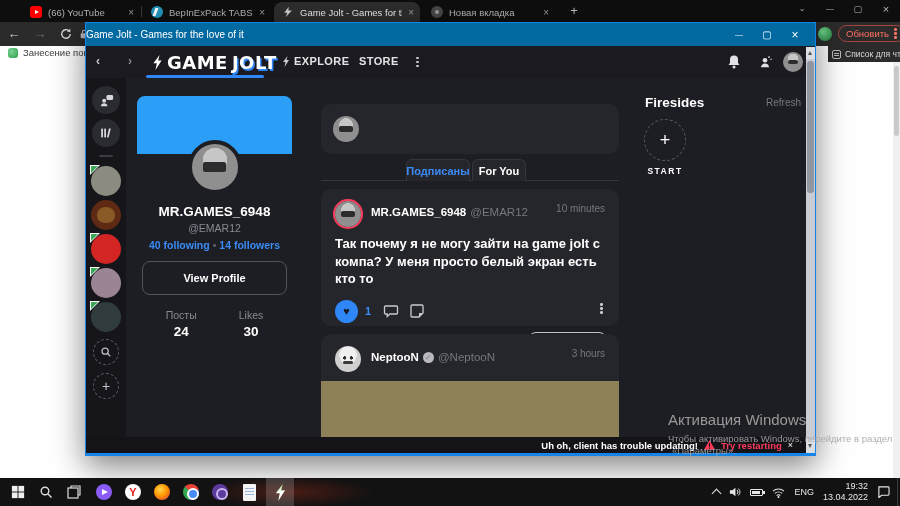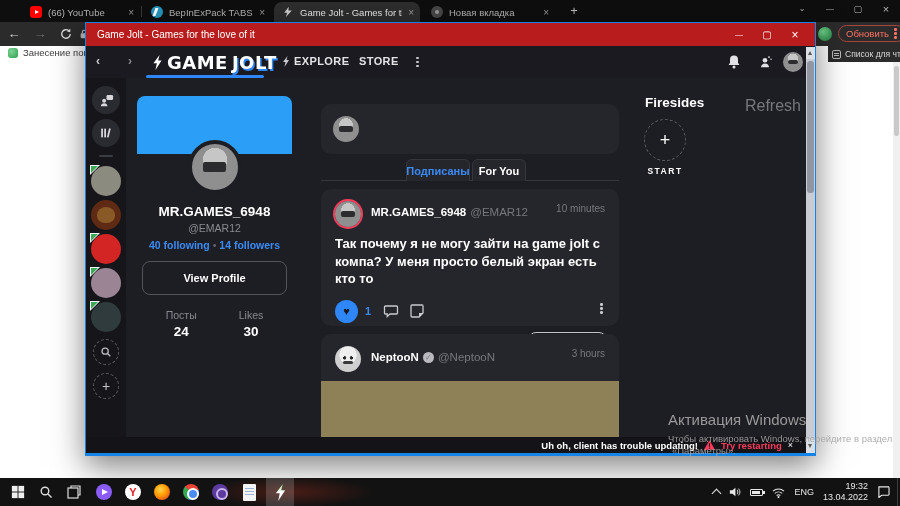--- a/index.html
+++ b/index.html
@@ -55,22 +55,22 @@
 .page-sb { position:absolute; right:0; top:62px; width:7px; height:416px; background:#f0f0f0; z-index:6; }
 .page-sb .thumb { position:absolute; left:1px; top:4px; width:5px; height:70px; background:#c9c9c9; border-radius:3px; }
 .wm { position:absolute; z-index:50; color:#9a9a9a; pointer-events:none; }
 .wm .l1 { font-size:15px; color:#999; }
 .wm .l2 { font-size:9.5px; color:#a6a6a6; white-space:nowrap; margin-top:5px; opacity:.9; }
 .wm .l3 { font-size:9.5px; color:#a6a6a6; margin-top:1px; margin-left:4px; opacity:.9; }
 
 
 .gjwin { position:absolute; left:85px; top:22px; width:731px; height:434px; z-index:10;
   border:1px solid #1584e8; border-bottom:3px solid #1584e8; background:#1d1d24; box-shadow:0 10px 30px rgba(0,0,0,.5); }
-.gj-title { position:absolute; left:0; top:0; right:0; height:23px; background:#b91c1c; color:#fff;
-  display:flex; align-items:center; padding-left:11px; font-size:10px; }
+.gj-title { position:absolute; left:0; top:0; right:0; height:23px; background:#0369a1; color:#fff;
+  display:flex; align-items:center; padding-left:0; font-size:10px; }
 .gj-title .ctr { position:absolute; right:6px; top:0; height:23px; display:flex; align-items:center; }
 .gj-title .ctr span { width:28px; text-align:center; font-size:10px; color:#fff; }
 
 .gj-header { position:absolute; left:0; top:23px; right:0; height:32px; background:#1a1a20; }
 .gh-arrow { position:absolute; top:8px; font-size:12px; font-weight:bold; }
 .gh-logo { position:absolute; left:66px; top:6px; display:flex; align-items:center; gap:4px; }
 .gh-logo .lg { font-size:18px; font-weight:900; letter-spacing:.5px; color:#fff; font-family:"DejaVu Sans", sans-serif; }
 .gh-logo .jolt { color:#fff; text-shadow:1.5px 1.5px 0 #2f86f6; }
 .gh-underline { position:absolute; left:60px; bottom:0; width:118px; height:3px; background:#2f86f6; border-radius:2px; }
 .gh-nav { position:absolute; top:9px; font-size:11px; font-weight:bold; color:#e4e4e6; letter-spacing:.4px;
@@ -145,21 +145,21 @@
 .editbtn { position:absolute; right:12px; top:4px; height:22px; padding:0 12px; border:1.5px solid #c2c2c8;
   border-radius:8px; color:#fff; font-size:11px; font-weight:bold; display:flex; align-items:center; }
 .vbadge { display:inline-block; width:11px; height:11px; border-radius:50%; background:#b9b9bf; color:#1d1d24;
   font-size:8px; line-height:11px; text-align:center; vertical-align:1px; margin-left:4px; }
 .pimg { position:absolute; left:0; top:47px; width:298px; height:213px; border-radius:0 0 10px 10px; }
 
 
 .rcol { position:absolute; left:555px; top:0; width:160px; }
 .rhead { position:relative; height:16px; margin-top:17px; }
 .rhead .t { position:absolute; left:4px; color:#fff; font-size:13.5px; font-weight:bold; }
-.rhead .r { position:absolute; right:0; color:#77777e; font-size:16px; top:2px;margin-left:22px; }
+.rhead .r { position:absolute; right:0; color:#77777e; font-size:10px; top:2px;margin-left:22px; }
 .fireplus { position:absolute; left:3px; top:41px; width:42px; height:42px; border-radius:50%;
   border:1.5px dashed #5c5c64; color:#fff; font-size:18px; display:flex; align-items:center; justify-content:center; }
 .startlab { position:absolute; left:0; top:88px; width:48px; text-align:center; color:#fff;
   font-size:8.5px; font-weight:bold; letter-spacing:1.5px; }
 
 
 .gj-sb { position:absolute; right:0; top:24px; bottom:0; width:9px; background:#c9ccd2; z-index:4; }
 .gj-sb .up { position:absolute; top:0; left:0; width:9px; height:12px; background:#dbdee3; }
 .gj-sb .th { position:absolute; top:14px; left:1px; width:7px; height:132px; background:#9196a1; border-radius:3px; }
 .gj-sb .dn { position:absolute; bottom:0; left:0; width:9px; height:14px; background:#dbdee3; }

